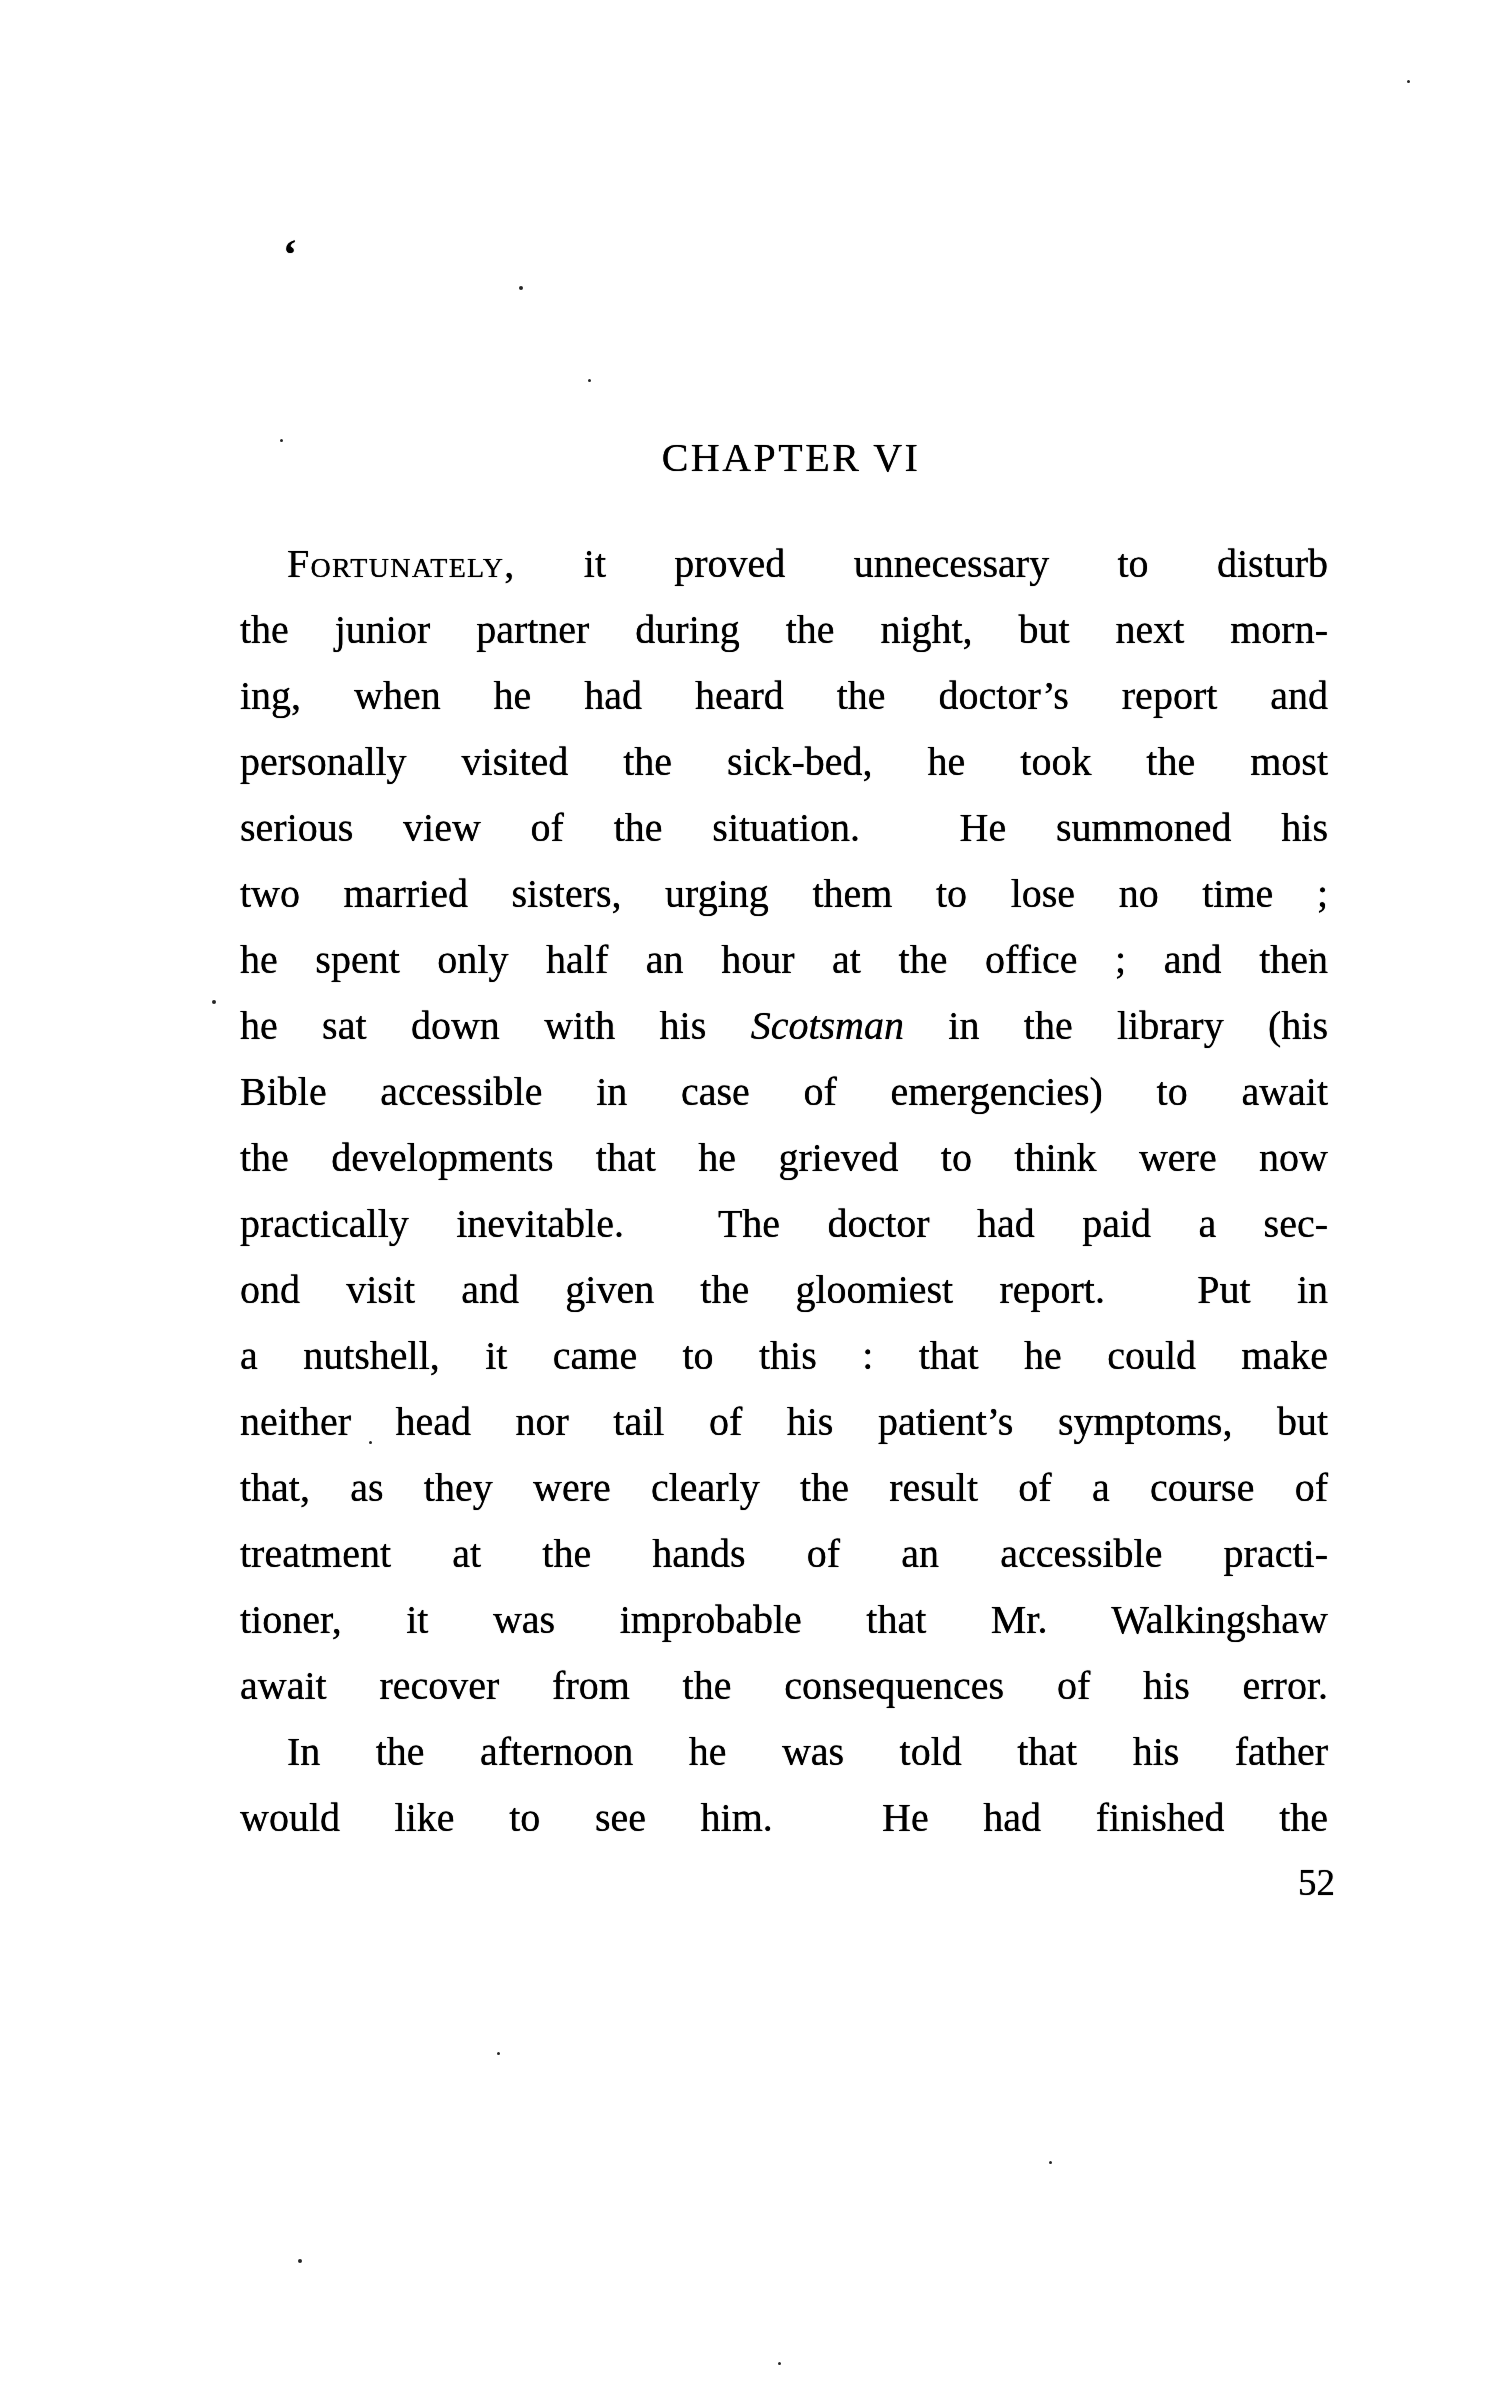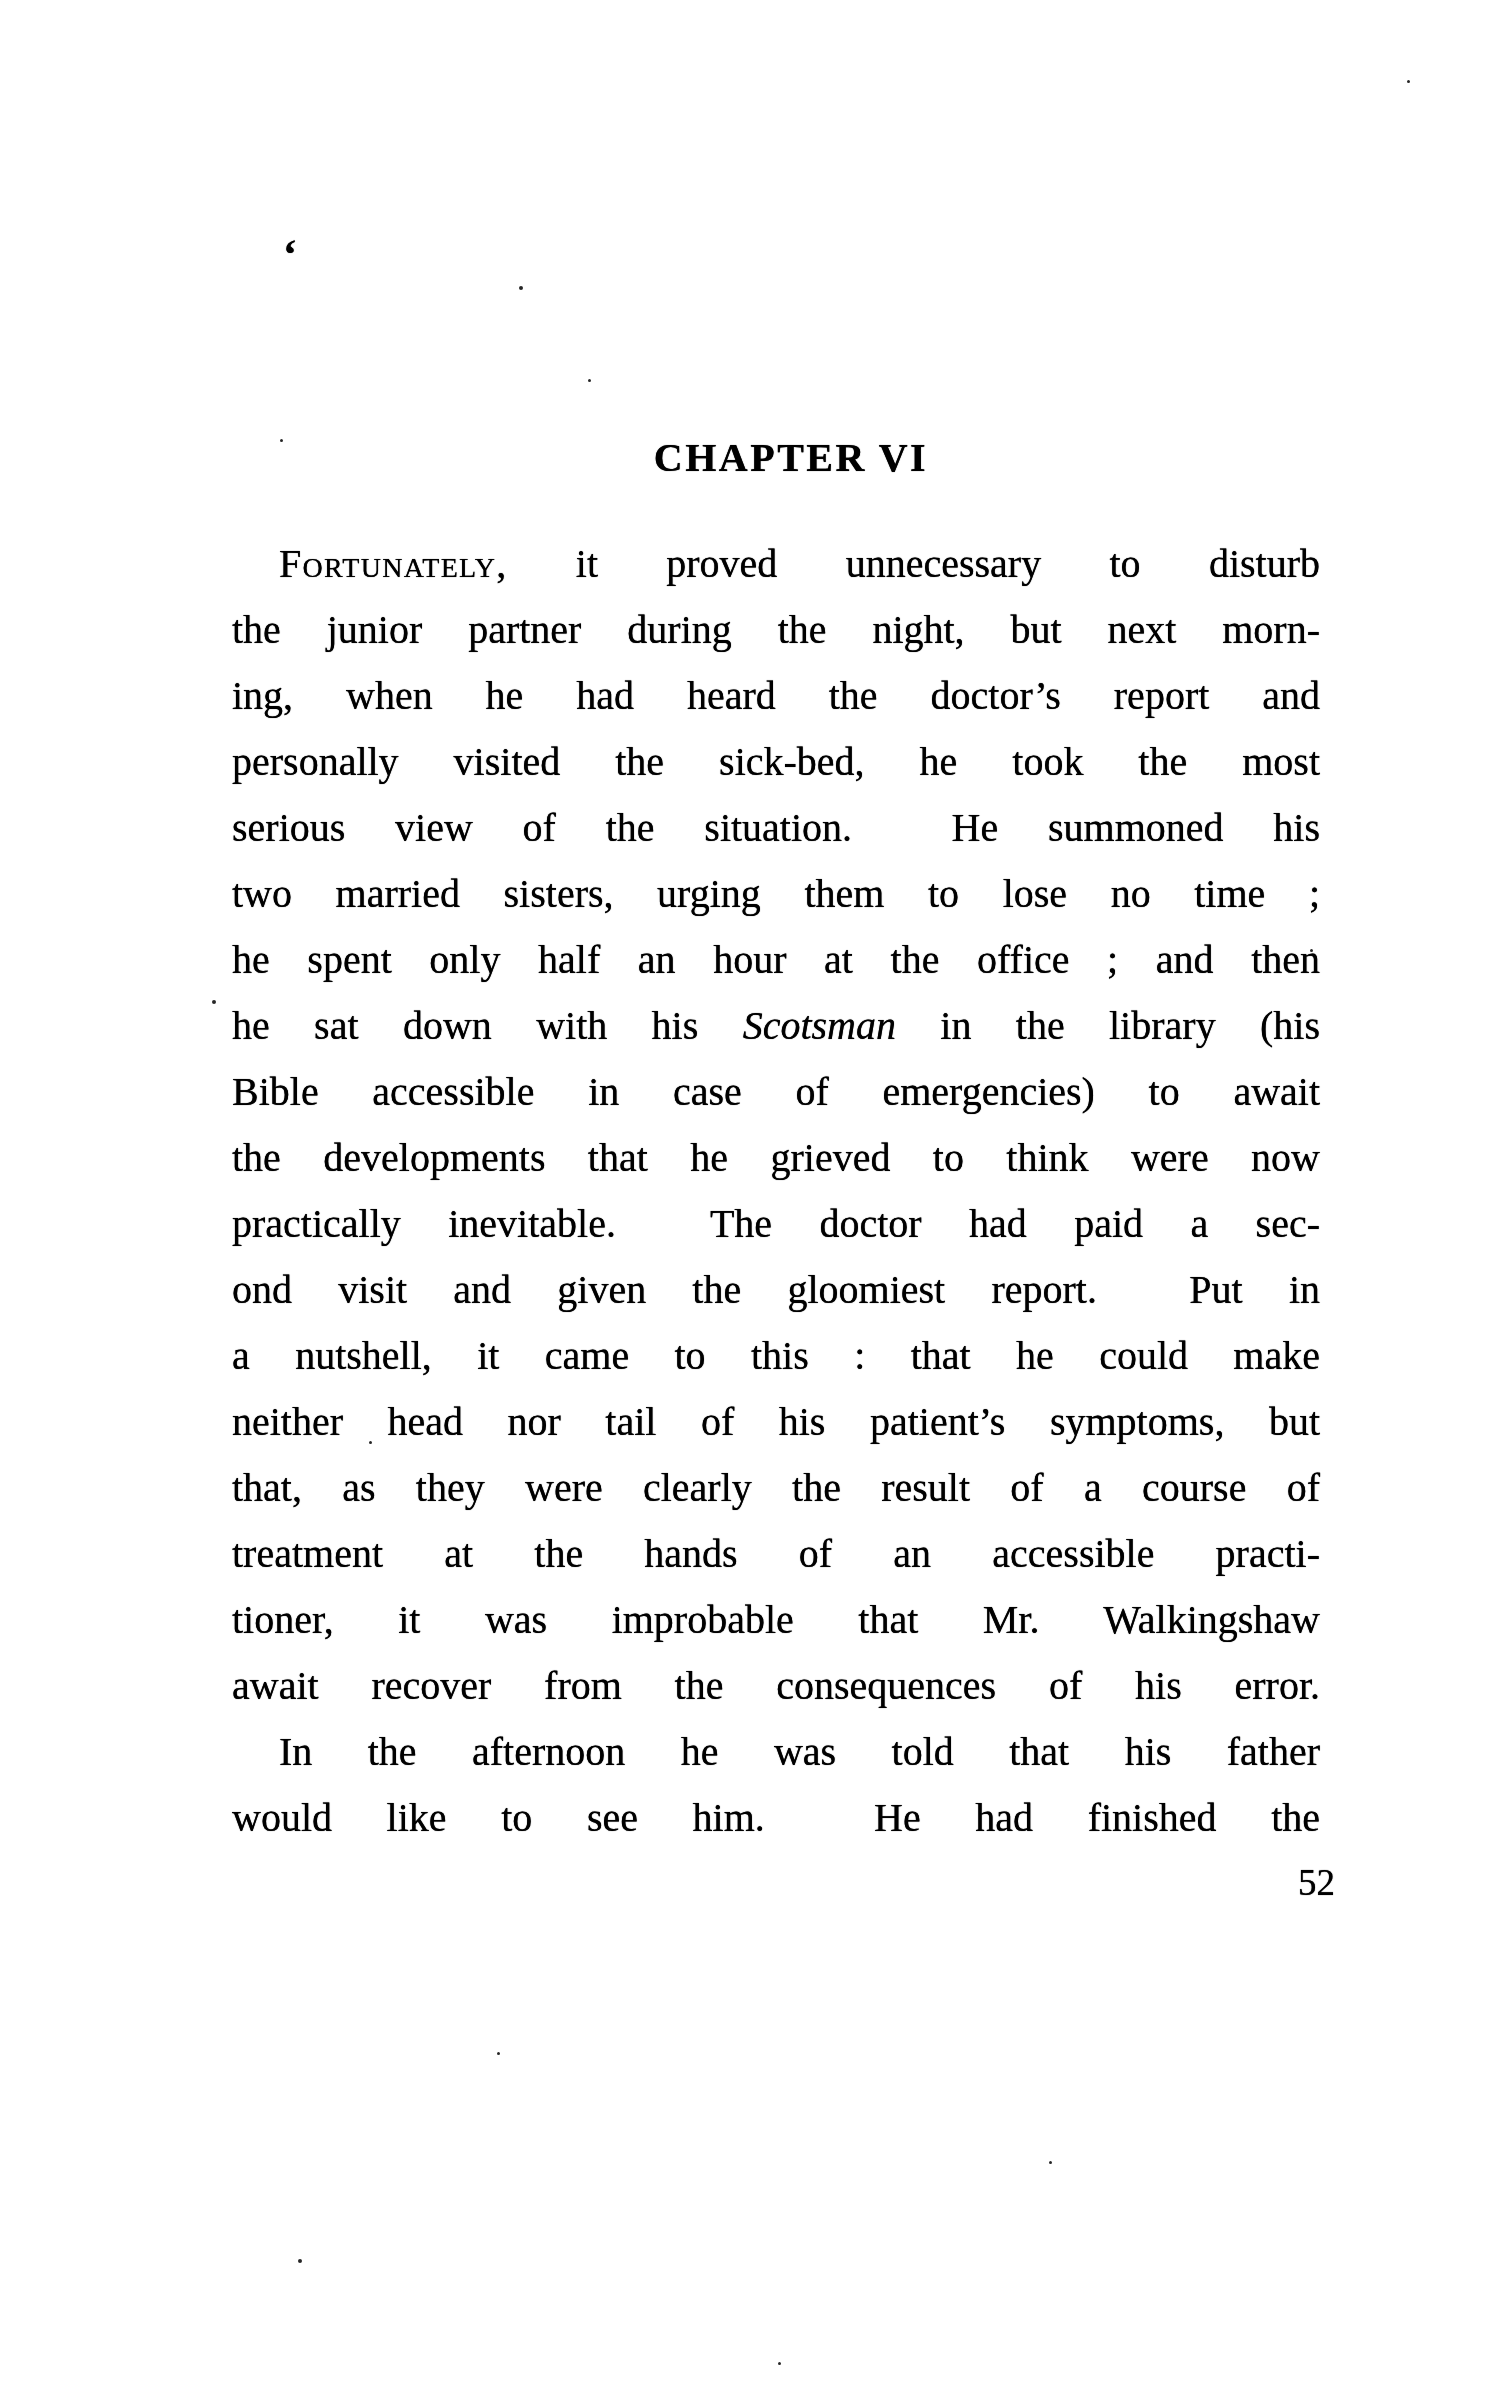--- a/index.html
+++ b/index.html
@@ -13,28 +13,28 @@
     overflow: hidden;
   }
   .chapter-heading {
     position: absolute;
     top: 434px;
     left: 247px;
     width: 1088px;
     margin: 0;
     text-align: center;
     font-size: 40px;
-    font-weight: bold;
+    font-weight: normal;
     letter-spacing: 2.5px;
     text-shadow: 0 0 0.8px #000;
   }
   .text-block {
     position: absolute;
     top: 531px;
-    left: 232px;
+    left: 240px;
     width: 1088px;
   }
   .line {
     height: 66px;
     line-height: 66px;
     font-size: 40px;
     text-align: justify;
     text-align-last: justify;
     text-justify: inter-word;
     white-space: pre-wrap;

